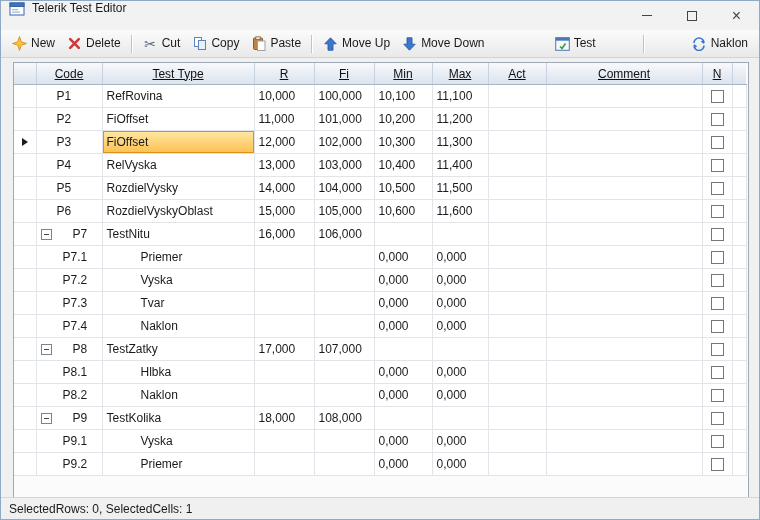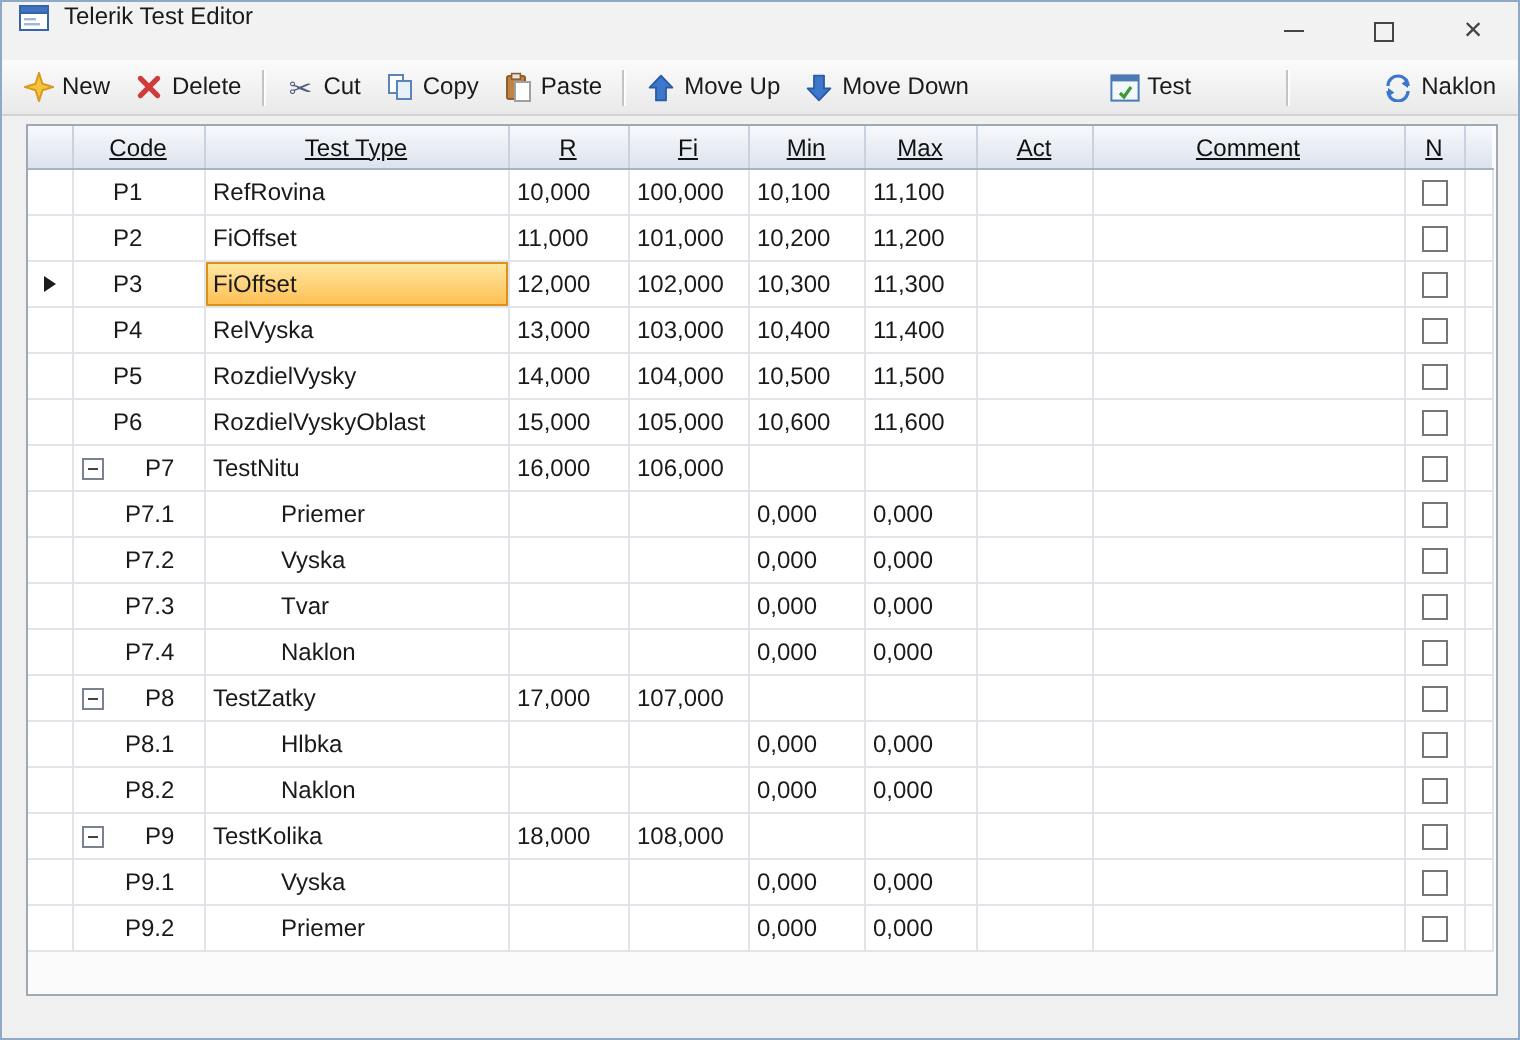--- a/index.html
+++ b/index.html
@@ -428,14 +428,17 @@
             <td class="num-cell">0,000</td>
             <td class="act-cell"></td>
             <td></td>
             <td class="check-cell"><span class="checkbox"></span></td>
             <td class="filler-cell"></td>
           </tr>
         </tbody>
     </table>
   </div>
 
+  <div class="statusbar">
+    <span>SelectedRows: 0, SelectedCells: 1</span>
+  </div>
 
 </div>
 
 </body></html>

